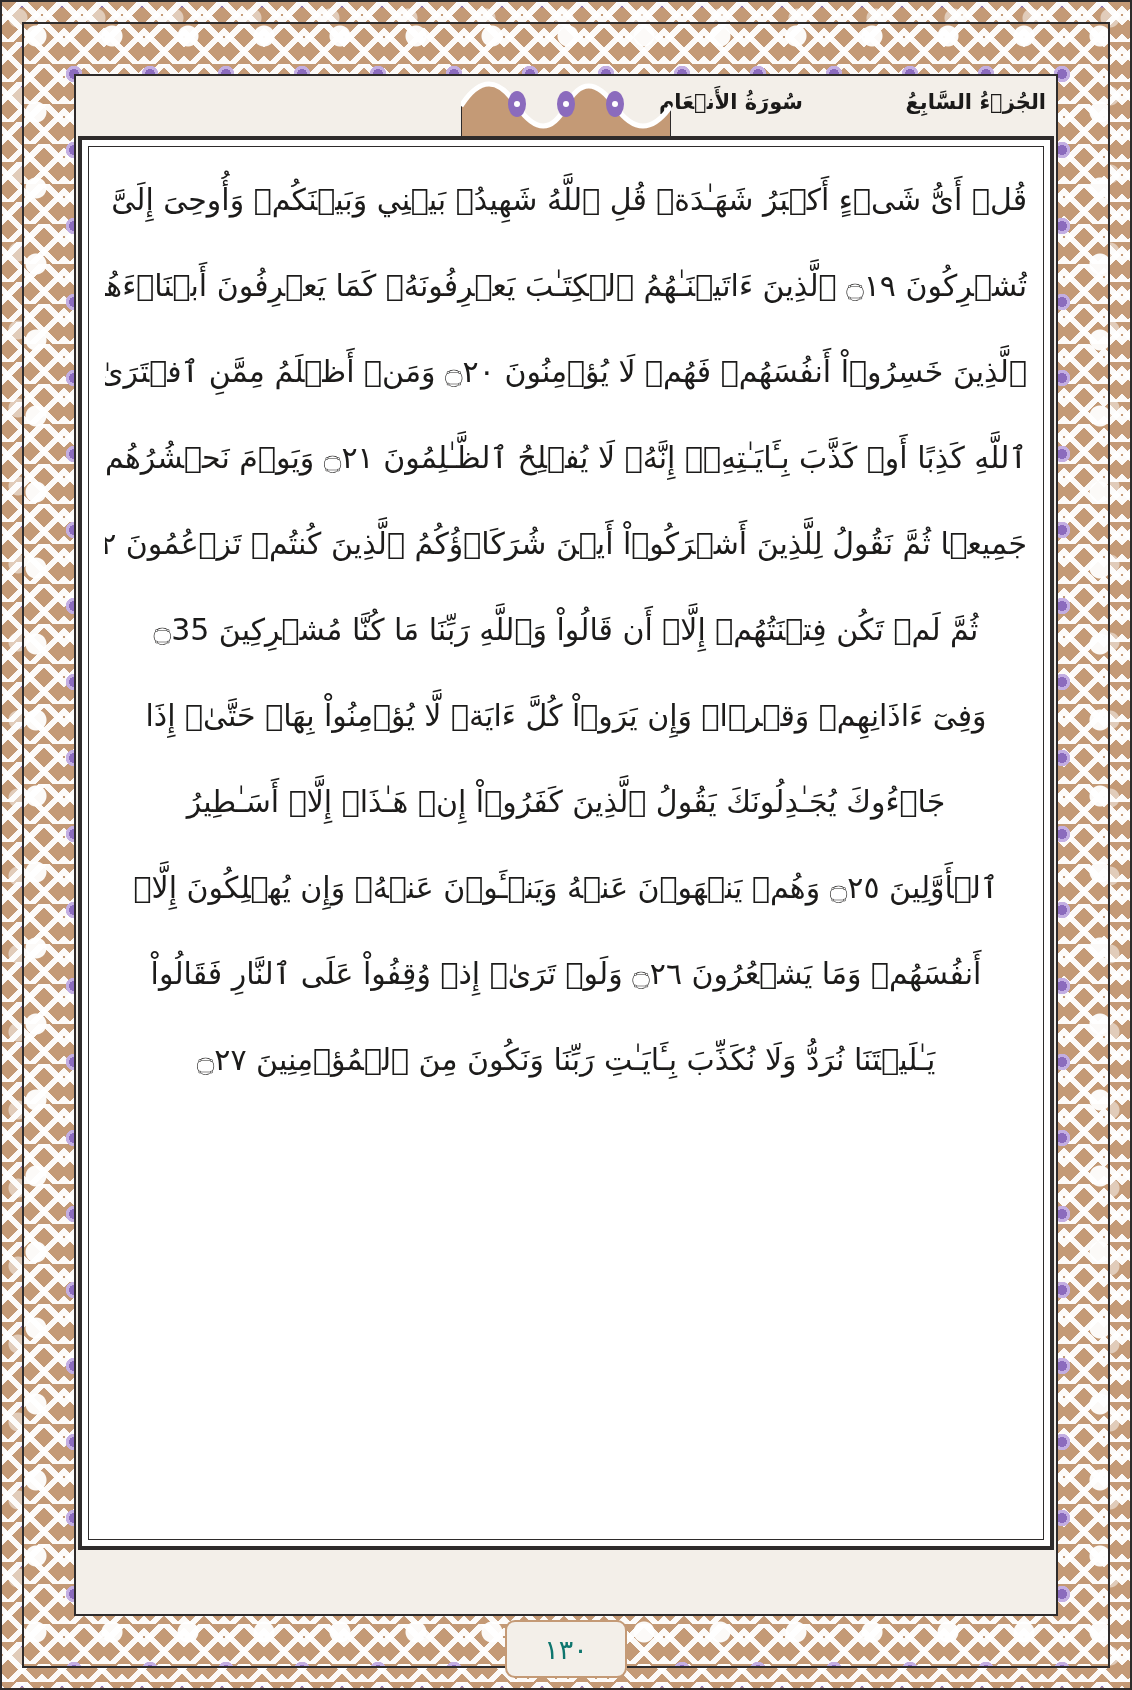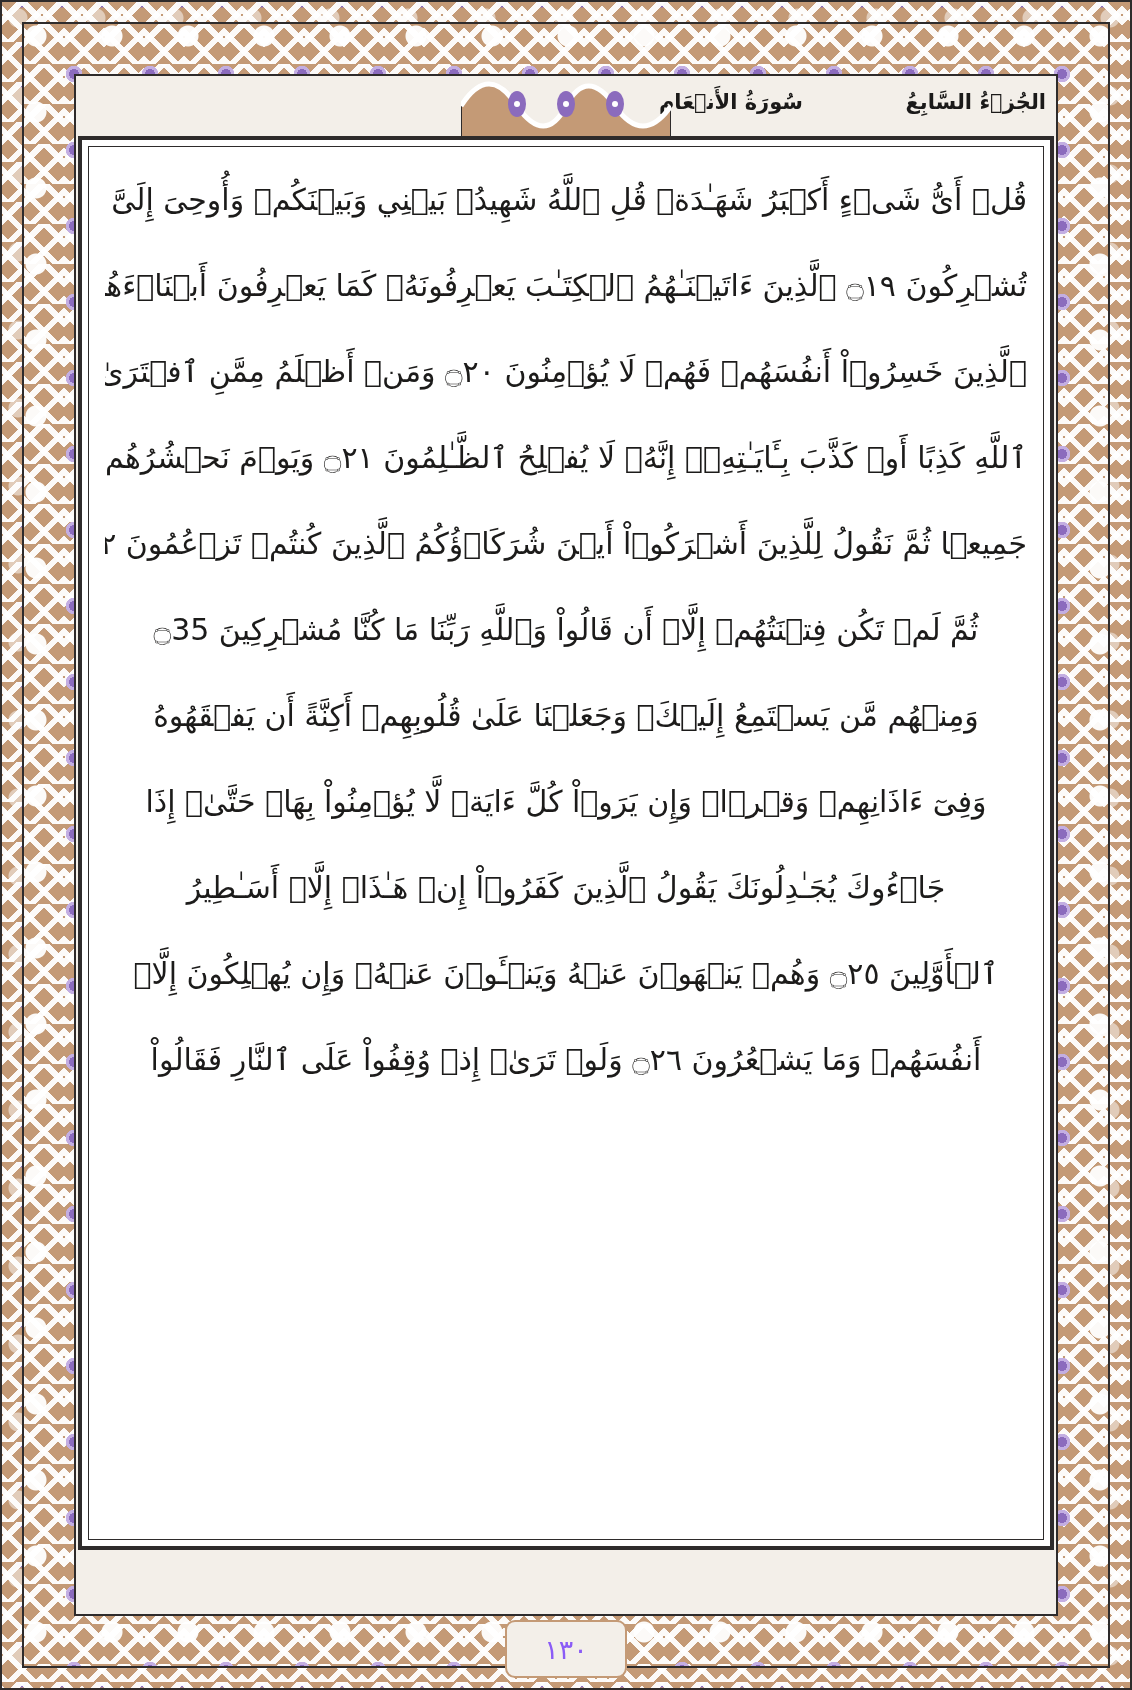--- a/index.html
+++ b/index.html
@@ -163,21 +163,21 @@
     background:#f3efe9;
   }
   .page-num-badge{
     position:absolute;left:50%;bottom:12px;transform:translateX(-50%);
     min-width:118px;height:54px;
     background:#f3efe9;
     border:2px solid #c49a76;
     border-radius:10px;
     display:flex;align-items:center;justify-content:center;
     font-size:27px;
-    color:#8b5cf6;
+    color:#0f766e;
     font-family:"DejaVu Sans", sans-serif;
     direction:rtl;
     z-index:5;
   }
 </style>
 </head>
 <body>
 
 <div class="page">
 
@@ -208,25 +208,25 @@
 
   <div class="text-frame">
     <div class="text-frame-inner">
       <div class="ayah-lines">
         <span class="qline">قُلۡ أَىُّ شَىۡءٍ أَكۡبَرُ شَهَـٰدَةࣰ قُلِ ٱللَّهُ شَهِيدُۢ بَيۡنِي وَبَيۡنَكُمۡ وَأُوحِىَ إِلَىَّ هَـٰذَا</span>
         <span class="qline">تُشۡرِكُونَ ۝١٩ ٱلَّذِينَ ءَاتَيۡنَـٰهُمُ ٱلۡكِتَـٰبَ يَعۡرِفُونَهُۥ كَمَا يَعۡرِفُونَ أَبۡنَاۤءَهُمُ</span>
         <span class="qline">ٱلَّذِينَ خَسِرُوۤاْ أَنفُسَهُمۡ فَهُمۡ لَا يُؤۡمِنُونَ ۝٢٠ وَمَنۡ أَظۡلَمُ مِمَّنِ ٱفۡتَرَىٰ عَلَى</span>
         <span class="qline">ٱللَّهِ كَذِبًا أَوۡ كَذَّبَ بِـَٔايَـٰتِهِۦۤ إِنَّهُۥ لَا يُفۡلِحُ ٱلظَّـٰلِمُونَ ۝٢١ وَيَوۡمَ نَحۡشُرُهُمۡ</span>
         <span class="qline">جَمِيعࣰا ثُمَّ نَقُولُ لِلَّذِينَ أَشۡرَكُوۤاْ أَيۡنَ شُرَكَاۤؤُكُمُ ٱلَّذِينَ كُنتُمۡ تَزۡعُمُونَ ۝٢٢</span>
         <span class="qline">ثُمَّ لَمۡ تَكُن فِتۡنَتُهُمۡ إِلَّاۤ أَن قَالُواْ وَٱللَّهِ رَبِّنَا مَا كُنَّا مُشۡرِكِينَ ۝35</span>
-        <span class="qline">وَمِنۡهُم مَّن يَسۡتَمِعُ إِلَيۡكَۖ وَجَعَلۡنَا عَلَىٰ قُلُوبِهِمۡ أَكِنَّةً أَن يَفۡقَهُوهُ</span>
         <span class="qline">وَفِىٓ ءَاذَانِهِمۡ وَقۡرࣰاۚ وَإِن يَرَوۡاْ كُلَّ ءَايَةࣲ لَّا يُؤۡمِنُواْ بِهَاۚ حَتَّىٰۤ إِذَا</span>
         <span class="qline">جَاۤءُوكَ يُجَـٰدِلُونَكَ يَقُولُ ٱلَّذِينَ كَفَرُوۤاْ إِنۡ هَـٰذَاۤ إِلَّاۤ أَسَـٰطِيرُ</span>
         <span class="qline">ٱلۡأَوَّلِينَ ۝٢٥ وَهُمۡ يَنۡهَوۡنَ عَنۡهُ وَيَنۡـَٔوۡنَ عَنۡهُۖ وَإِن يُهۡلِكُونَ إِلَّاۤ</span>
         <span class="qline">أَنفُسَهُمۡ وَمَا يَشۡعُرُونَ ۝٢٦ وَلَوۡ تَرَىٰۤ إِذۡ وُقِفُواْ عَلَى ٱلنَّارِ فَقَالُواْ</span>
+        <span class="qline">يَـٰلَيۡتَنَا نُرَدُّ وَلَا نُكَذِّبَ بِـَٔايَـٰتِ رَبِّنَا وَنَكُونَ مِنَ ٱلۡمُؤۡمِنِينَ ۝٢٧</span>
       </div>
     </div>
   </div>
 
   <div class="footer-band"></div>
   <div class="page-num-badge">١٣٠</div>
 
 </div>
 
 </body></html>

